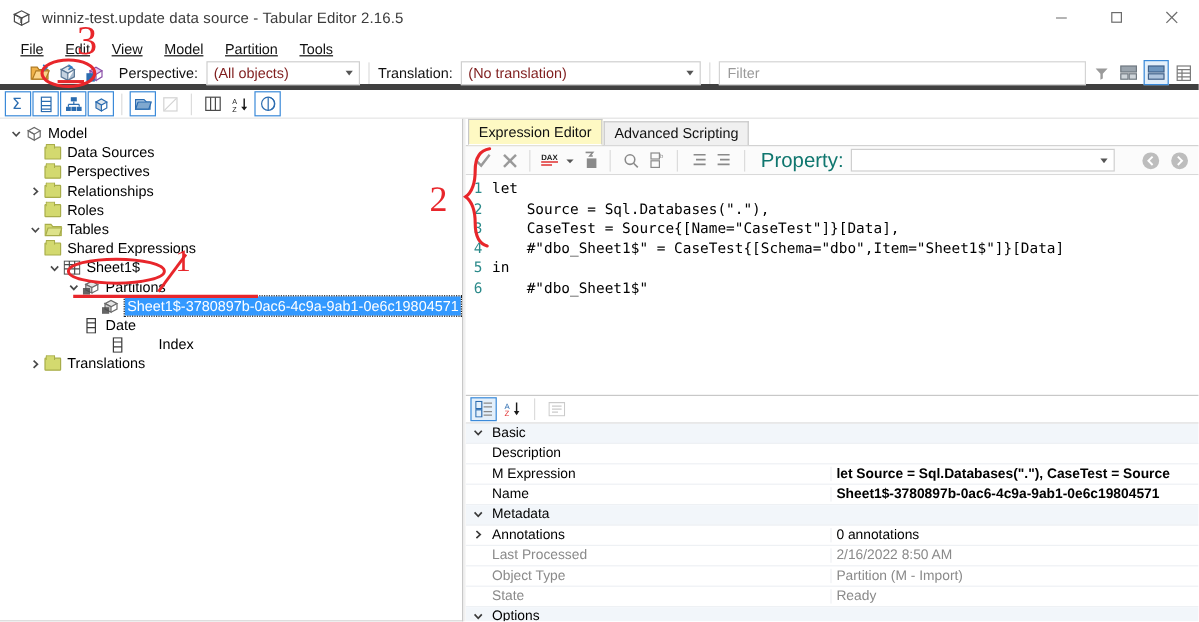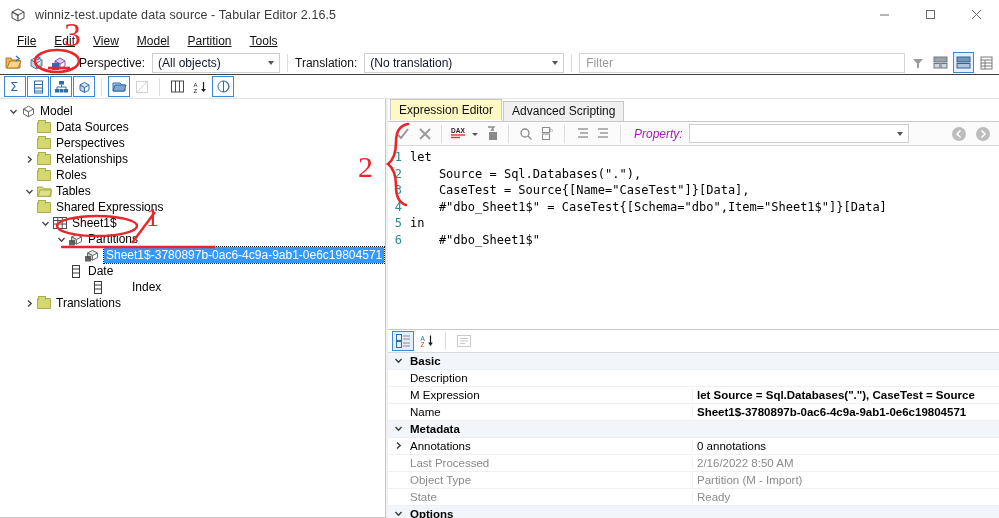--- a/index.html
+++ b/index.html
@@ -34,32 +34,32 @@
     background: #ffffff; padding-left: 8px; user-select: none;
   }
   .menu-item {
     padding: 2px 9px; font-size: 12px; color: #111; white-space: nowrap;
   }
   .menu-item u { text-decoration: underline; }
 
   
   .toolbar1 {
     height: 24px; display: flex; align-items: center;
-    background: #ffffff; padding-left: 3px; gap: 2px;
-    border-bottom: 1px solid #404040;
+    background: #ffffff; padding-left: 23px; gap: 2px;
+    border-bottom: 5px solid #404040;
   }
   .tb-icon {
     width: 21px; height: 21px; display: flex; align-items: center; justify-content: center;
     flex: none;
   }
   .tb-label { font-size: 12px; color: #111; margin: 0 5px 0 7px; white-space: nowrap; }
   .combo {
     height: 20px; border: 1px solid #cfcfcf; background: #fff;
     display: flex; align-items: center; position: relative;
-    font-size: 12px; color: #0f172a; padding: 0 18px 0 5px; white-space: nowrap;
+    font-size: 12px; color: #7f1d1d; padding: 0 18px 0 5px; white-space: nowrap;
   }
   .combo .arrow {
     position: absolute; right: 5px; top: 50%; margin-top: -2px;
     width: 0; height: 0; border-left: 3.5px solid transparent;
     border-right: 3.5px solid transparent; border-top: 4px solid #555;
   }
   .vsep { width: 1px; height: 18px; background: #dcdcdc; margin: 0 5px; flex: none; }
   .filterbox {
     height: 20px; border: 1px solid #d4d4d4; background: #fff; flex: 1;
     display: flex; align-items: center; padding: 0 6px;
@@ -126,21 +126,21 @@
 
   
   .exprtb {
     height: 24px; display: flex; align-items: center; gap: 1px;
     background: #fbfbfb; padding-left: 4px; border-bottom: 1px solid #d9d9d9;
   }
   .etb {
     width: 21px; height: 20px; display: flex; align-items: center; justify-content: center; flex: none;
     color: #808080;
   }
-  .prop-label { font-size: 12px; color: #a21caf; margin: 0 5px 0 7px; font-style: italic; }
+  .prop-label { font-size: 17px; color: #0f766e; margin: 0 5px 0 7px; }
   .prop-combo {
     height: 19px; width: 220px; border: 1px solid #cfcfcf; background: #fff;
     position: relative;
   }
   .prop-combo .arrow {
     position: absolute; right: 5px; top: 50%; margin-top: -2px;
     width: 0; height: 0; border-left: 3.5px solid transparent;
     border-right: 3.5px solid transparent; border-top: 4px solid #555;
   }
   .nav-btns { margin-left: auto; display: flex; gap: 3px; padding-right: 6px; }
@@ -168,21 +168,21 @@
     background: #ffffff; padding-left: 4px; border-bottom: 1px solid #d9d9d9;
   }
   .ptb {
     width: 22px; height: 20px; display: flex; align-items: center; justify-content: center; flex: none;
     border: 1px solid transparent;
   }
   .ptb.sel { border: 1px solid #3b8ad9; background: #e4f0fb; }
   .ptb.dim { opacity: .35; }
   .grid { flex: 1; overflow: hidden; font-size: 11.5px; }
   .grow { display: flex; height: 17px; border-bottom: 1px solid #eef1f4; align-items: center; }
-  .grow.cat { background: #f2f6fa; font-weight: bold; }
+  .grow.cat { background: #f2f6fa; font-weight: normal; }
   .gexp { width: 20px; text-align: center; color: #555; font-size: 9px; flex: none; }
   .gname { width: 284px; padding-left: 2px; flex: none; white-space: nowrap; overflow: hidden; }
   .gval { flex: 1; padding-left: 4px; white-space: nowrap; overflow: hidden; border-left: 1px solid #eef1f4; }
   .grow.cat .gname { border-left: none; }
   .grow.readonly .gname, .grow.readonly .gval { color: #8a8a8a; }
   .grow.bold .gval { font-weight: bold; }
 
   
   .ann { position: absolute; pointer-events: none; z-index: 50; }
   .ann svg { display: block; overflow: visible; }

